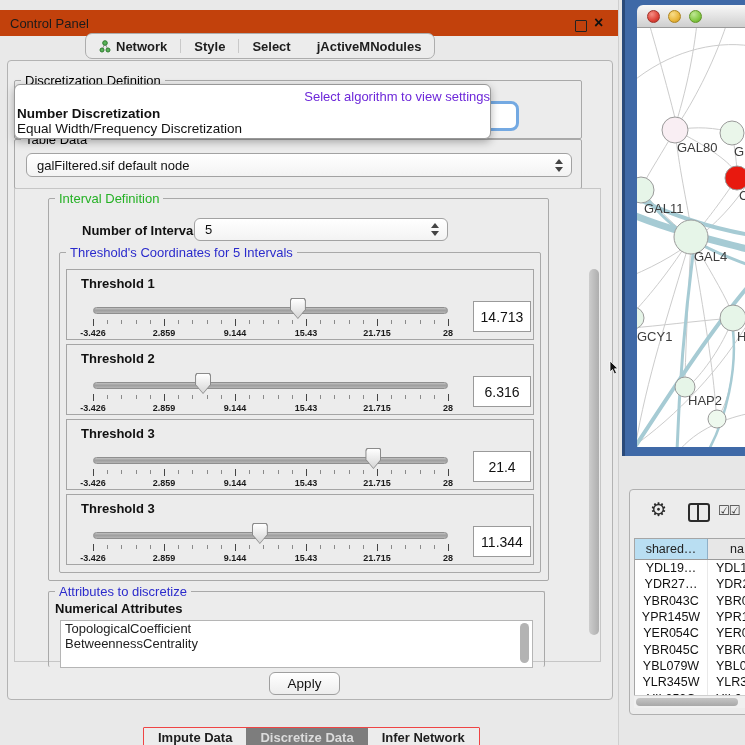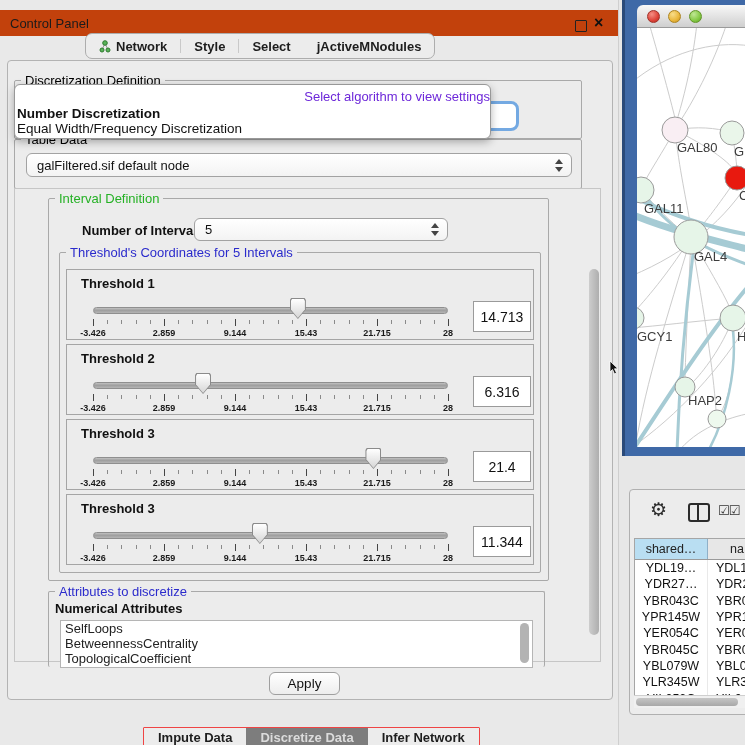--- a/index.html
+++ b/index.html
@@ -351,23 +351,22 @@
                   <div class="thr-value">11.344</div>
                 </div>
               </div>
           </div>
         </div>
 
         <div class="group" style="left:33px;top:402px;width:495px;height:75px;border-bottom:none;">
           <span class="group-label" style="color:#2b2bcc;">Attributes to discretize</span>
           <div class="abs" style="left:6px;top:9px;font-size:13px;font-weight:bold;color:#111;">Numerical Attributes</div>
           <div id="attr-list" class="abs">
-            <div class="attr-item">SelfLoops</div>
+              <div class="attr-item">TopologicalCoefficient</div>
               <div class="attr-item">BetweennessCentrality</div>
-              <div class="attr-item">TopologicalCoefficient</div>
               <div id="attr-vscroll"></div>
           </div>
         </div>
 
         <div id="main-vscroll" class="abs"></div>
       </div>
 
       <div id="apply-btn" class="abs">Apply</div>
     </div>
 

